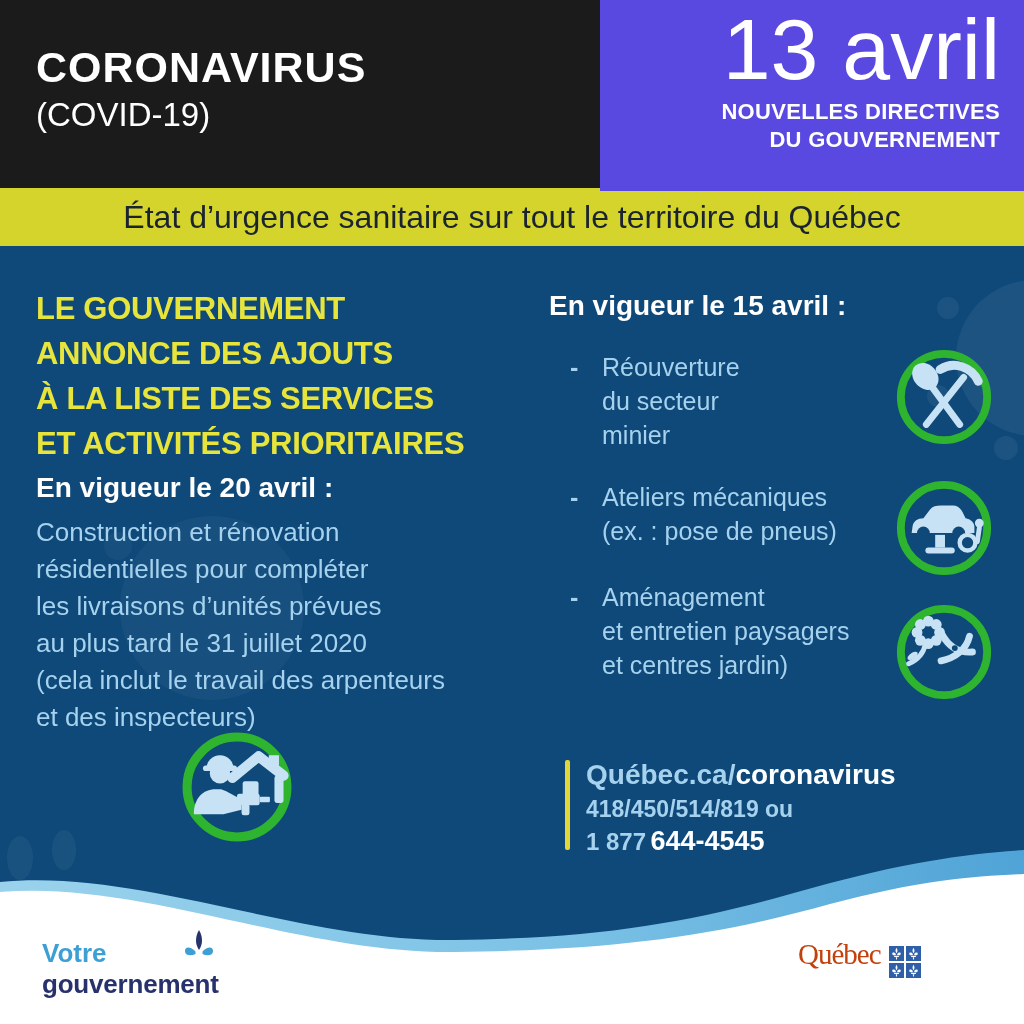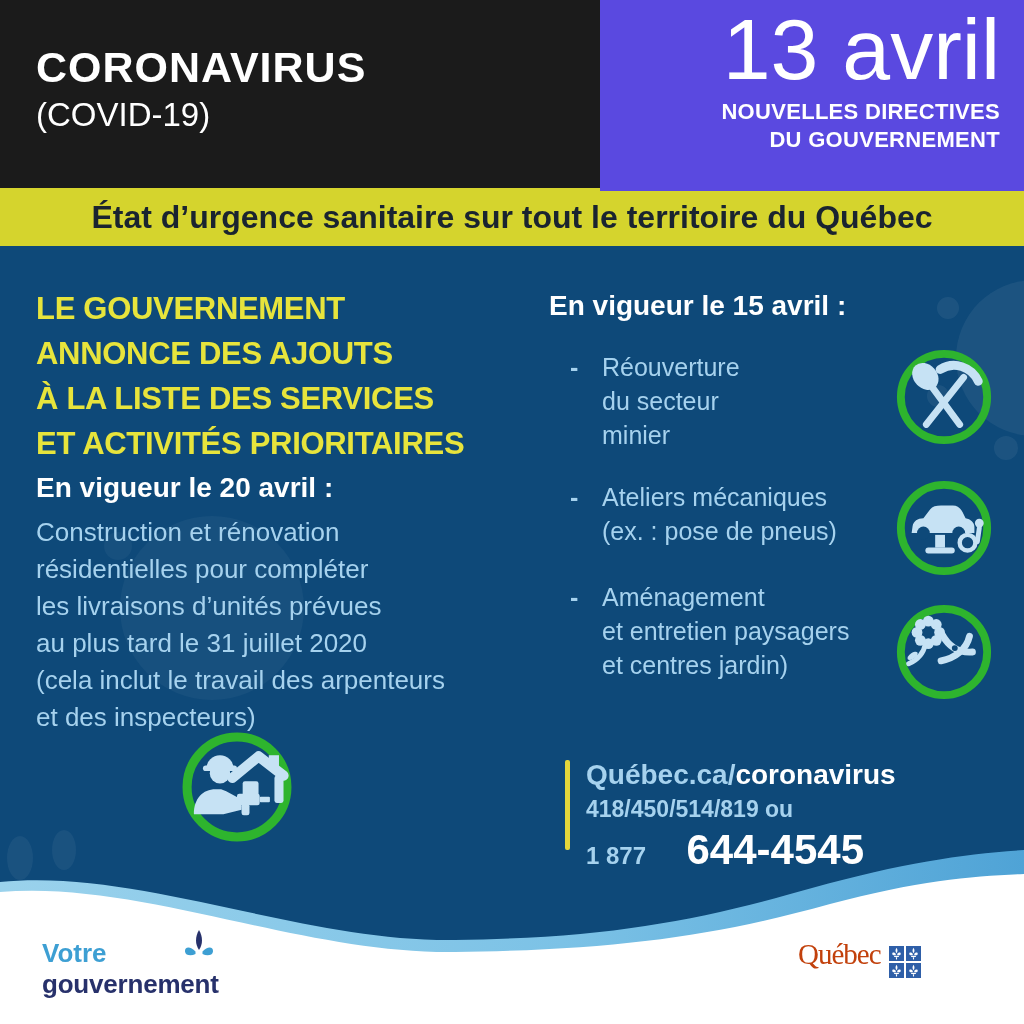--- a/index.html
+++ b/index.html
@@ -13,21 +13,21 @@
   .hdr-sub{color:#fff;font-size:33px;font-weight:400;margin-top:9px;line-height:1;}
   .hdr-purple{position:absolute;left:600px;top:0;width:424px;height:191px;
               background:var(--purple_bg,#5A49E0);box-sizing:border-box;
               padding:6px 24px 0 0;text-align:right;color:#fff;z-index:2;}
   .hdr-date{font-size:86px;font-weight:400;line-height:1.02;}
   .hdr-directive{font-size:22px;font-weight:bold;line-height:1.3;margin-top:4px;letter-spacing:.3px;}
 
   
   .banner{position:absolute;left:0;top:188px;width:1024px;height:58px;
           background:var(--yellow_bg,#D5D42D);z-index:1;}
-  .banner-text{width:100%;text-align:center;line-height:58px;font-size:32px;font-weight:bold;
+  .banner-text{width:100%;text-align:center;line-height:58px;font-size:32px;font-weight:normal;
                color:var(--banner_text,#1A2430);}
 
   
   .main{position:absolute;left:0;top:246px;width:1024px;height:778px;
         background:var(--blue_bg,#0E4979);overflow:hidden;}
   .deco{position:absolute;left:0;top:0;width:1024px;height:778px;}
 
   .announce{position:absolute;left:36px;top:40px;color:var(--heading_yellow,#E7E43C);
             font-size:31px;font-weight:bold;line-height:45px;letter-spacing:-.3px;}
   .label{position:absolute;color:#fff;font-size:28px;font-weight:bold;}
@@ -52,21 +52,21 @@
   
   .contact-bar{position:absolute;left:565px;top:514px;width:5px;height:90px;
                background:var(--accent_bar,#E3D63B);border-radius:2px;}
   .contact{position:absolute;left:586px;top:513px;}
   .c-line1{font-size:28px;line-height:32px;}
   .c-url-prefix{color:var(--light_blue,#A6D2EE);font-weight:bold;}
   .c-url-bold{color:#fff;font-weight:bold;}
   .c-line2{font-size:23px;line-height:30px;color:var(--light_blue,#A6D2EE);font-weight:bold;margin-top:3px;}
   .c-line3{margin-top:2px;}
   .c-tf-prefix{font-size:24px;color:var(--light_blue,#A6D2EE);font-weight:bold;}
-  .c-tf-num{font-size:42px;color:#fff;font-weight:bold;margin-left:36px;}
+  .c-tf-num{font-size:27px;color:#fff;font-weight:bold;}
 
   
   .wave{position:absolute;left:0;top:824px;width:1024px;height:200px;z-index:3;}
 
   
   .logo-votre{position:absolute;left:42px;top:940px;z-index:4;}
   .votre-word{color:var(--votre_blue,#3D9FD3);font-size:26px;font-weight:bold;line-height:1;}
   .gouv-word{color:var(--navy,#27316B);font-size:26px;font-weight:bold;line-height:1;margin-top:5px;letter-spacing:-.2px;}
   .votre-fleur{position:absolute;left:140px;top:-12px;}
 

